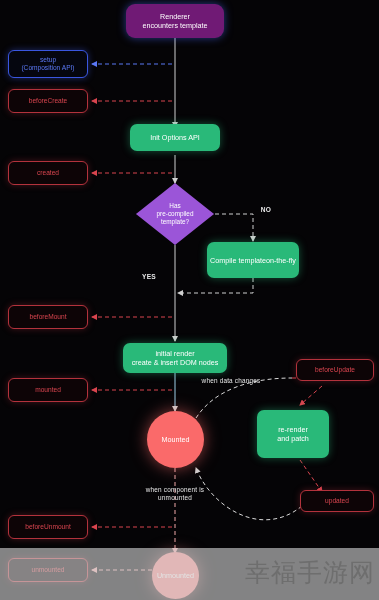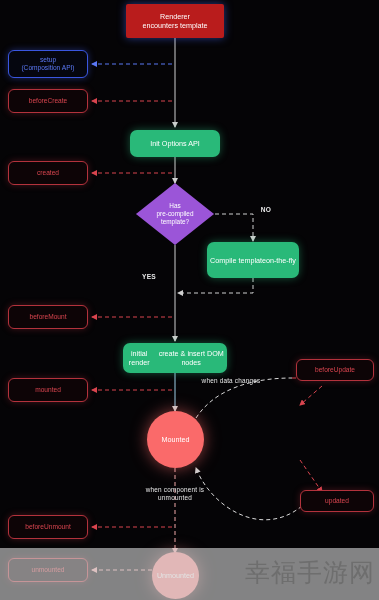--- a/index.html
+++ b/index.html
@@ -8,21 +8,21 @@
     font-family:"Liberation Sans","DejaVu Sans",sans-serif;
     background:#050406;
   }
   #stage{position:absolute;inset:0;width:379px;height:600px;}
   svg#wires{position:absolute;left:0;top:0;width:379px;height:600px;}
   .node{position:absolute;box-sizing:border-box;display:flex;align-items:center;
         justify-content:center;text-align:center;line-height:1.25;}
   .node span{display:block;}
 
   
-  .fill-blue{background:#b91c1c;color:#ffffff;border-radius:2px;font-size:7.2px;
+  .fill-blue{background:#701a75;color:#ffffff;border-radius:9px;font-size:7.2px;
              box-shadow:0 0 9px rgba(68,102,238,.55);}
   .fill-green{background:#29b979;color:#ffffff;border-radius:7px;font-size:7.2px;
               box-shadow:0 0 9px rgba(41,185,121,.45);}
 
   
   .out-blue{border:1.1px solid #3a56e0;color:#5b78f5;border-radius:6px;font-size:6.6px;
             background:#05060f;box-shadow:0 0 7px rgba(58,86,224,.45);}
   .out-red{border:1.1px solid #b3323c;color:#d9454f;border-radius:6px;font-size:6.6px;
            background:#0d0406;box-shadow:0 0 7px rgba(179,50,60,.35);}
 
@@ -115,21 +115,21 @@
 
   <div class="node out-blue" style="left:8px;top:50px;width:80px;height:28px;flex-direction:column;">
     <span>setup</span>
     <span>(Composition API)</span>
   </div>
 
   <div class="node out-red" style="left:8px;top:89px;width:80px;height:24px;">
     <span>beforeCreate</span>
   </div>
 
-  <div class="node fill-green" style="left:130px;top:130px;width:90px;height:27px;text-align:center;">
+  <div class="node fill-green" style="left:130px;top:124px;width:90px;height:27px;text-align:center;">
     <span>Init Options API</span>
   </div>
 
   <div class="node out-red" style="left:8px;top:161px;width:80px;height:24px;">
     <span>created</span>
   </div>
 
   <div class="node diamond" style="left:136px;top:183px;">
     <div class="dshape"></div>
     <div class="dtext">
@@ -141,33 +141,37 @@
 
   <div class="node fill-green" style="left:207px;top:242px;width:92px;height:36px;flex-direction:row;">
     <span>Compile template</span>
     <span>on-the-fly</span>
   </div>
 
   <div class="node out-red" style="left:8px;top:305px;width:80px;height:24px;">
     <span>beforeMount</span>
   </div>
 
-  <div class="node fill-green" style="left:123px;top:343px;width:104px;height:30px;flex-direction:row;">
+  <div class="node fill-green" style="left:123px;top:343px;width:104px;height:30px;flex-direction:column;">
     <span>initial render</span>
     <span>create &amp; insert DOM nodes</span>
   </div>
 
   <div class="node out-red" style="left:8px;top:378px;width:80px;height:24px;">
     <span>mounted</span>
   </div>
 
   <div class="node circle circle-mounted" style="left:147px;top:411px;width:57px;height:57px;">
     <span>Mounted</span>
   </div>
 
+  <div class="node fill-green" style="left:257px;top:410px;width:72px;height:48px;flex-direction:column;">
+    <span>re-render</span>
+    <span>and patch</span>
+  </div>
 
   <div class="node out-red" style="left:296px;top:359px;width:78px;height:22px;">
     <span>beforeUpdate</span>
   </div>
 
   <div class="node out-red" style="left:300px;top:490px;width:74px;height:22px;">
     <span>updated</span>
   </div>
 
   <div class="node out-red" style="left:8px;top:515px;width:80px;height:24px;">

